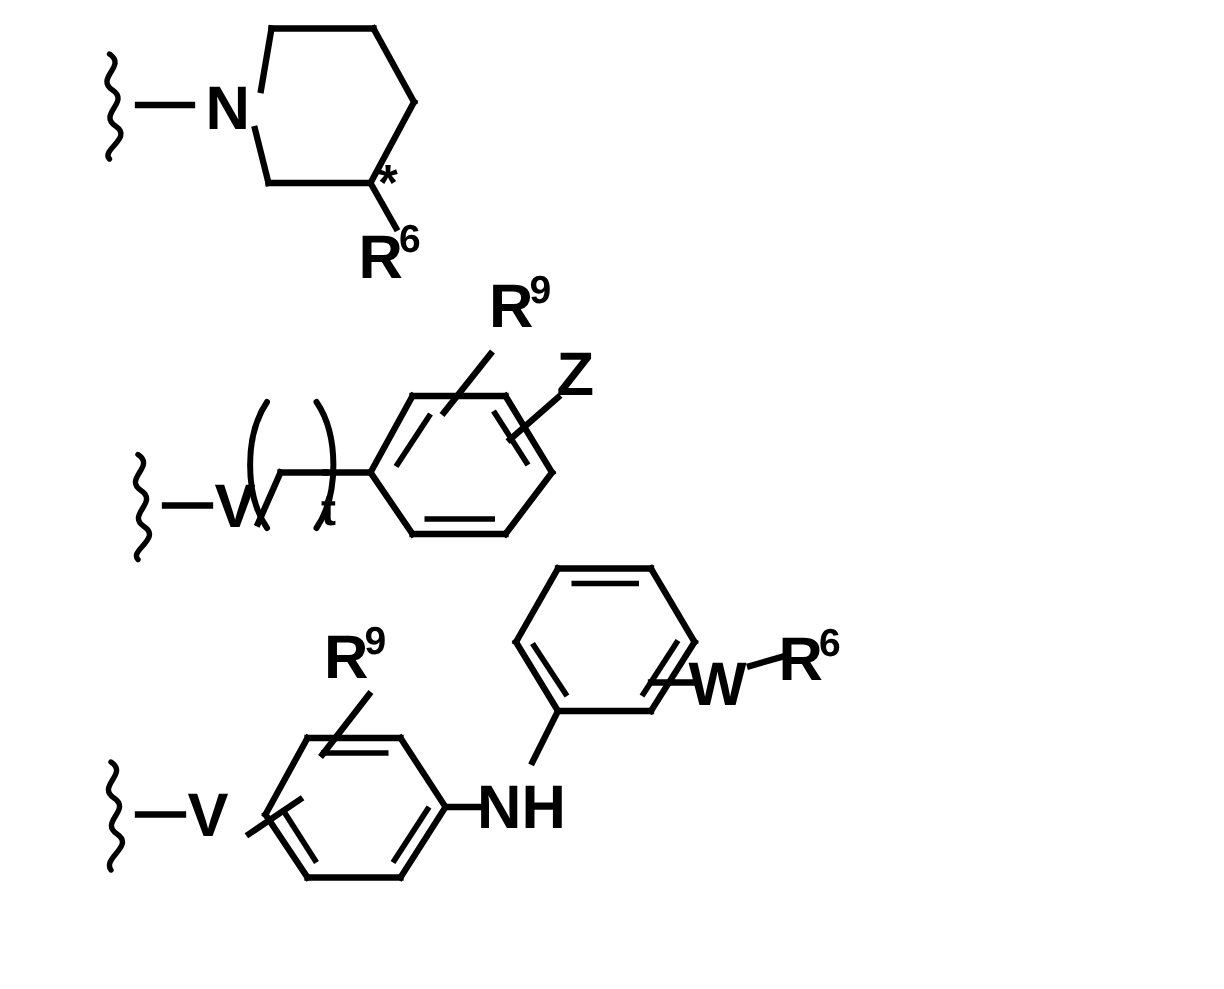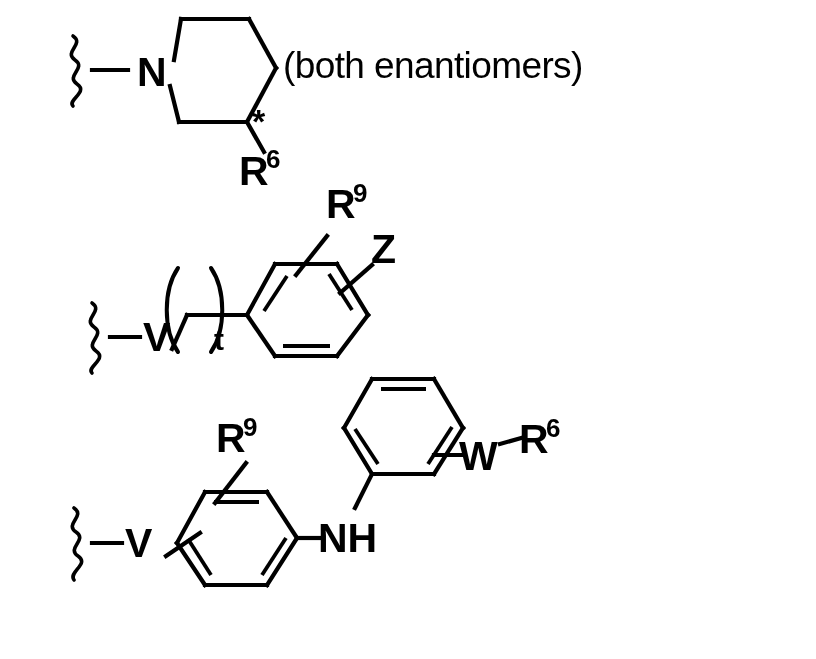--- a/index.html
+++ b/index.html
@@ -99,21 +99,20 @@
     <text class="atom lbl-main" x="137" y="86">N</text>
 
     <text class="atom lbl-star" x="252" y="133">*</text>
 
     <line class="bond" x1="247" y1="122" x2="264" y2="152"></line>
 
     <text class="atom lbl-main" x="239" y="185">R</text>
     <text class="atom lbl-sub" x="266" y="168">6</text>
   </svg>
 
-  <div class="note" style="left:283px; top:45px;">(both enantiomers)</div>
 
   <svg class="struct" viewBox="0 0 816 659" xmlns="http://www.w3.org/2000/svg">
 
     <path class="squiggle" d="M 92 303 C 104 311, 82 319, 94 327 C 106 335, 84 343, 96 351 C 108 359, 86 367, 92 373"></path>
 
     <line class="bond" x1="110" y1="337" x2="140" y2="337"></line>
 
     <text class="atom lbl-main" x="143" y="351">V</text>
 
     <path class="paren" d="M 178 268 C 163 290, 163 330, 178 352"></path>

